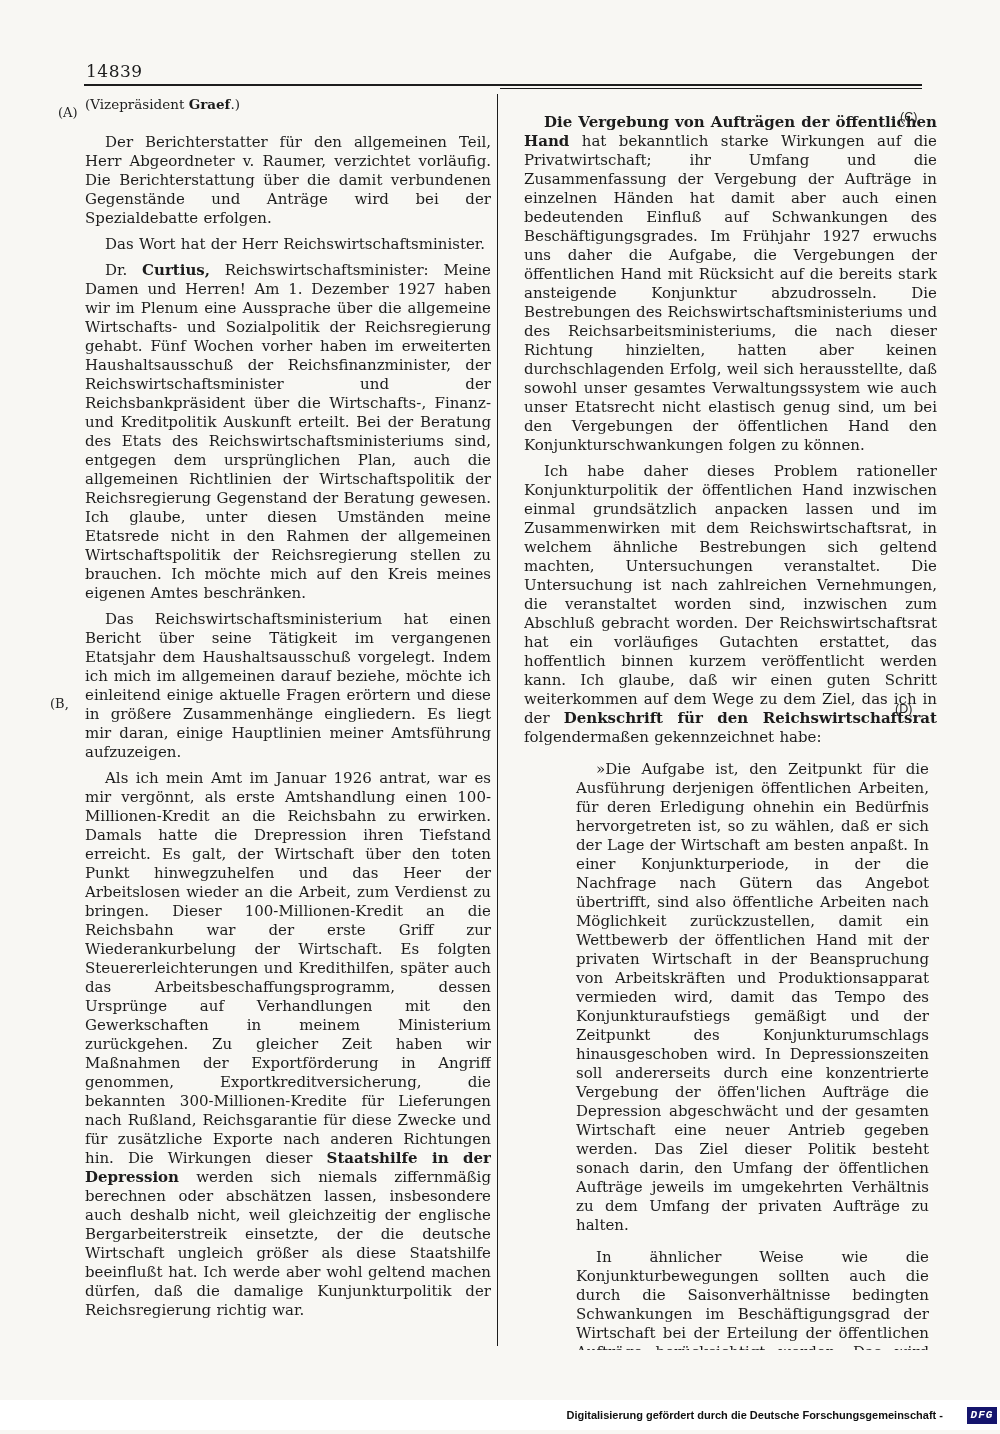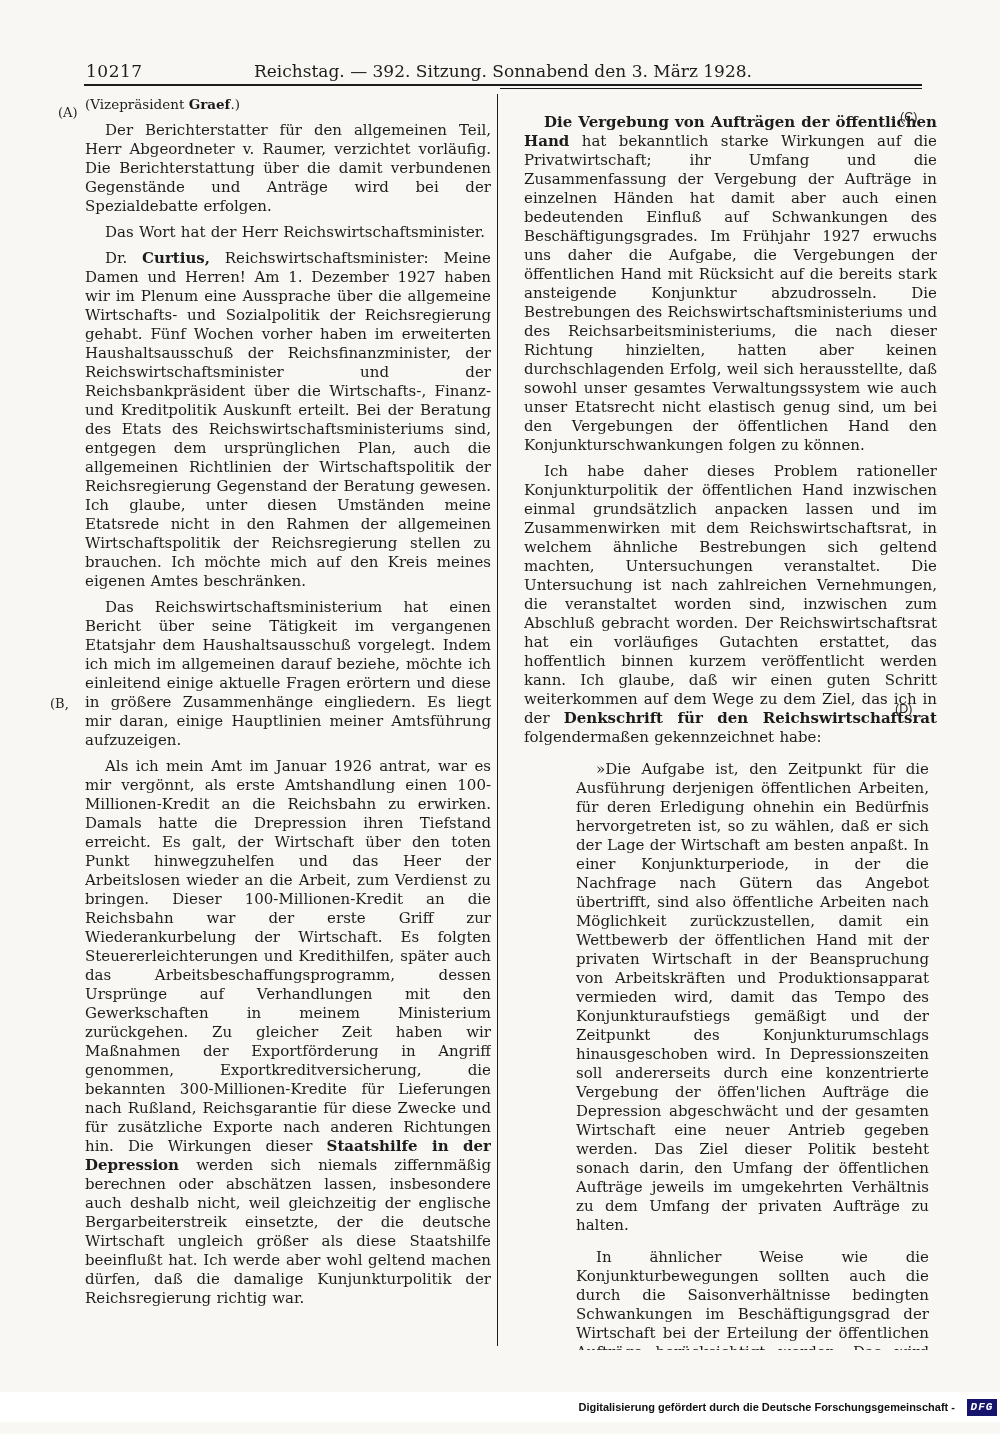--- a/index.html
+++ b/index.html
@@ -18,62 +18,61 @@
     position:absolute; left:85px; top:61px; width:836px;
     text-align:center; font-size:17px;
   }
   .header-rule  { position:absolute; left:84px;  top:84px; width:838px; height:2px; background:#1d1d1d; }
   .header-rule2 { position:absolute; left:500px; top:88px; width:422px; height:1px; background:#1d1d1d; }
   .col-divider  { position:absolute; left:497px; top:94px; width:1px;  height:1252px; background:#1d1d1d; }
 
   .left-col  { position:absolute; left:85px;  top:96px;  width:406px; height:1258px; overflow:hidden; }
   .right-col { position:absolute; left:524px; top:106px; width:413px; height:1244px; overflow:hidden; }
 
-  .speaker-line { font-size:13.5px; line-height:17px; margin-bottom:8px; }
+  .speaker-line { font-size:13.5px; line-height:17px; margin-bottom:20px; }
   .b { font-weight:bold; }
 
   .para {
     font-size:15px; line-height:19px; text-align:justify;
     text-indent:20px; margin-top:7px; word-spacing:0.5px;
   }
   .para.gap { }
   .para.quote { margin-left:52px; margin-right:8px; margin-top:13px; }
 
   .marker {
     position:absolute; font-size:13px; color:#222;
     font-family:"DejaVu Serif", serif;
   }
   .marker.sans { font-family:"Liberation Sans", sans-serif; font-size:12.5px; }
   #marker-a { left:58px;  top:105px; }
   #marker-b { left:50px;  top:696px; }
   #marker-c { left:900px; top:110px; }
   #marker-d { left:895px; top:702px; }
 
   .footer {
-    position:absolute; left:0; right:0; bottom:12px; height:30px;
+    position:absolute; left:0; right:0; bottom:4px; height:30px;
     background:#ffffff; display:flex; align-items:center;
-    justify-content:flex-end; gap:12px; padding-right:3px;
+    justify-content:flex-end; gap:24px; padding-right:3px;
   }
   .footer-text {
     font-family:"Liberation Sans", sans-serif;
     font-size:11px; font-weight:bold; color:#101010;
   }
   .dfg-logo {
     width:30px; height:17px; display:flex; align-items:center; justify-content:center;
     color:#ffffff; font-family:Liberation Mono, monospace;
     font-size:11px; font-weight:bold; font-style:italic; letter-spacing:1px;
   }
 </style>
 </head>
 <body>
 
 <div class="page">
 
-  <div class="header-pagenum">10217</div>
-  <div class="header-title">Reichstag. — 392. Sitzung. Sonnabend den 3. März 1928.</div>
+  <div class="header-pagenum">14839</div>
   <div class="header-rule"></div>
   <div class="header-rule2"></div>
   <div class="col-divider"></div>
 
   <div class="marker" id="marker-a">(A)</div>
   <div class="marker" id="marker-b">(B,</div>
   <div class="marker sans" id="marker-c">(C)</div>
   <div class="marker sans" id="marker-d">(D)</div>
 
   <div class="left-col">

